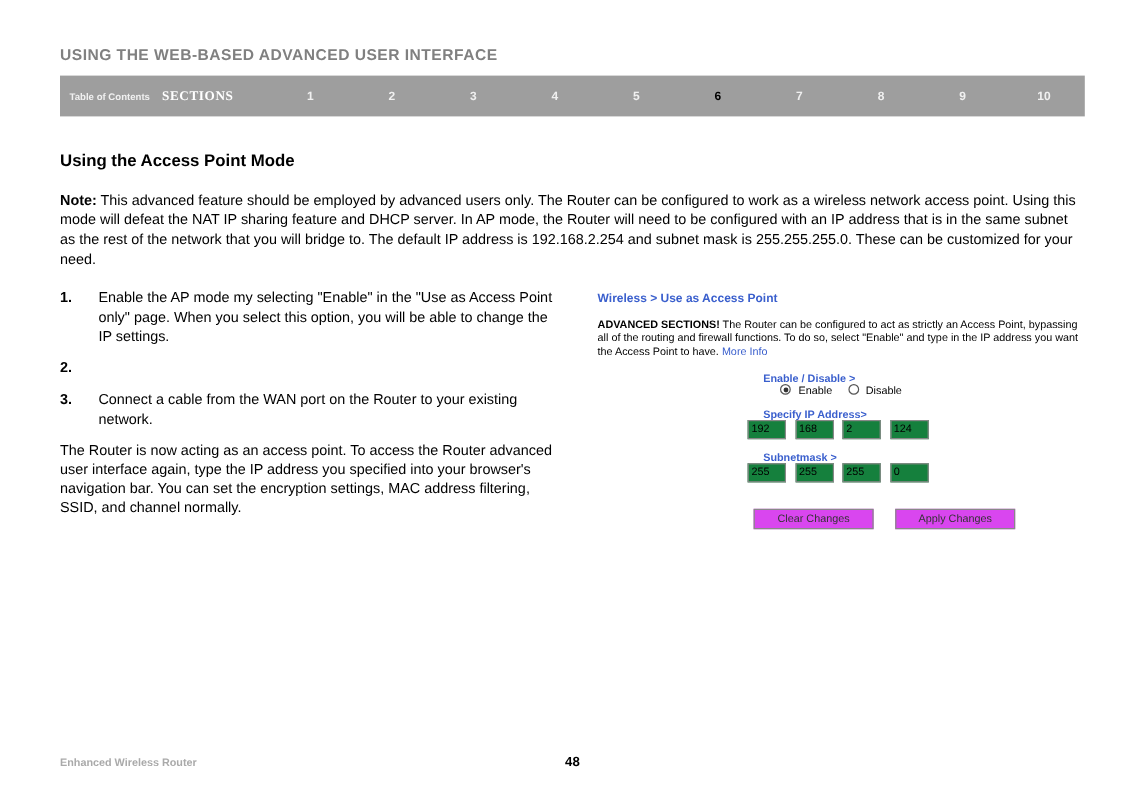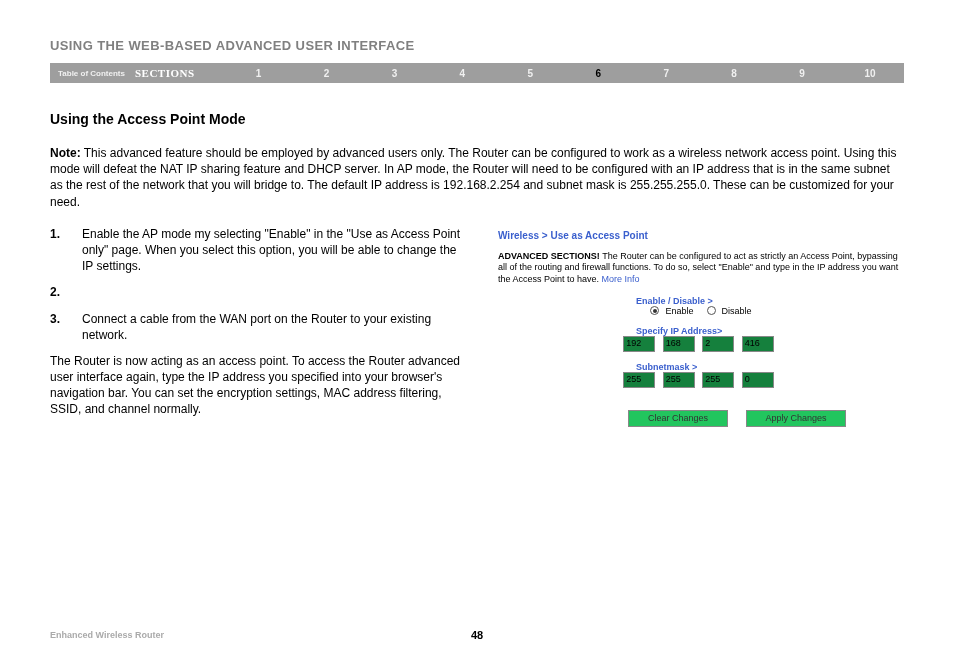--- a/index.html
+++ b/index.html
@@ -18,21 +18,21 @@
     font-size: 13px;
     font-weight: bold;
     letter-spacing: 0.4px;
     color: #808080;
     margin-bottom: 10px;
   }
   .nav-bar {
     display: flex;
     align-items: center;
     background: #9e9e9e;
-    height: 20px;
+    height: 34px;
     color: #fff;
     font-size: 9px;
   }
   .nav-toc {
     padding: 0 10px 0 8px;
     font-weight: bold;
     font-size: 8px;
     color: #f0f0f0;
   }
   .nav-sections {
@@ -154,21 +154,21 @@
   .router-buttons {
     display: flex;
     gap: 18px;
     margin-left: 130px;
     margin-top: 22px;
   }
   .router-btn {
     width: 100px;
     height: 17px;
     border: 1px solid #888;
-    background: #22c55e;
+    background: #d946ef;
     font-size: 9px;
     display: flex;
     align-items: center;
     justify-content: center;
     color: #333;
   }
   .footer {
     position: absolute;
     bottom: 28px;
     left: 50px;
@@ -252,21 +252,21 @@
             <span>Disable</span>
           </span>
         </div>
 
         <div class="router-row">
           <span class="router-label">Specify IP Address&gt;</span>
           <span>
             <span class="ip-box">192</span>
             <span class="ip-box">168</span>
             <span class="ip-box">2</span>
-            <span class="ip-box">416</span>
+            <span class="ip-box">124</span>
           </span>
         </div>
 
         <div class="router-row">
           <span class="router-label">Subnetmask &gt;</span>
           <span>
             <span class="ip-box">255</span>
             <span class="ip-box">255</span>
             <span class="ip-box">255</span>
             <span class="ip-box">0</span>

